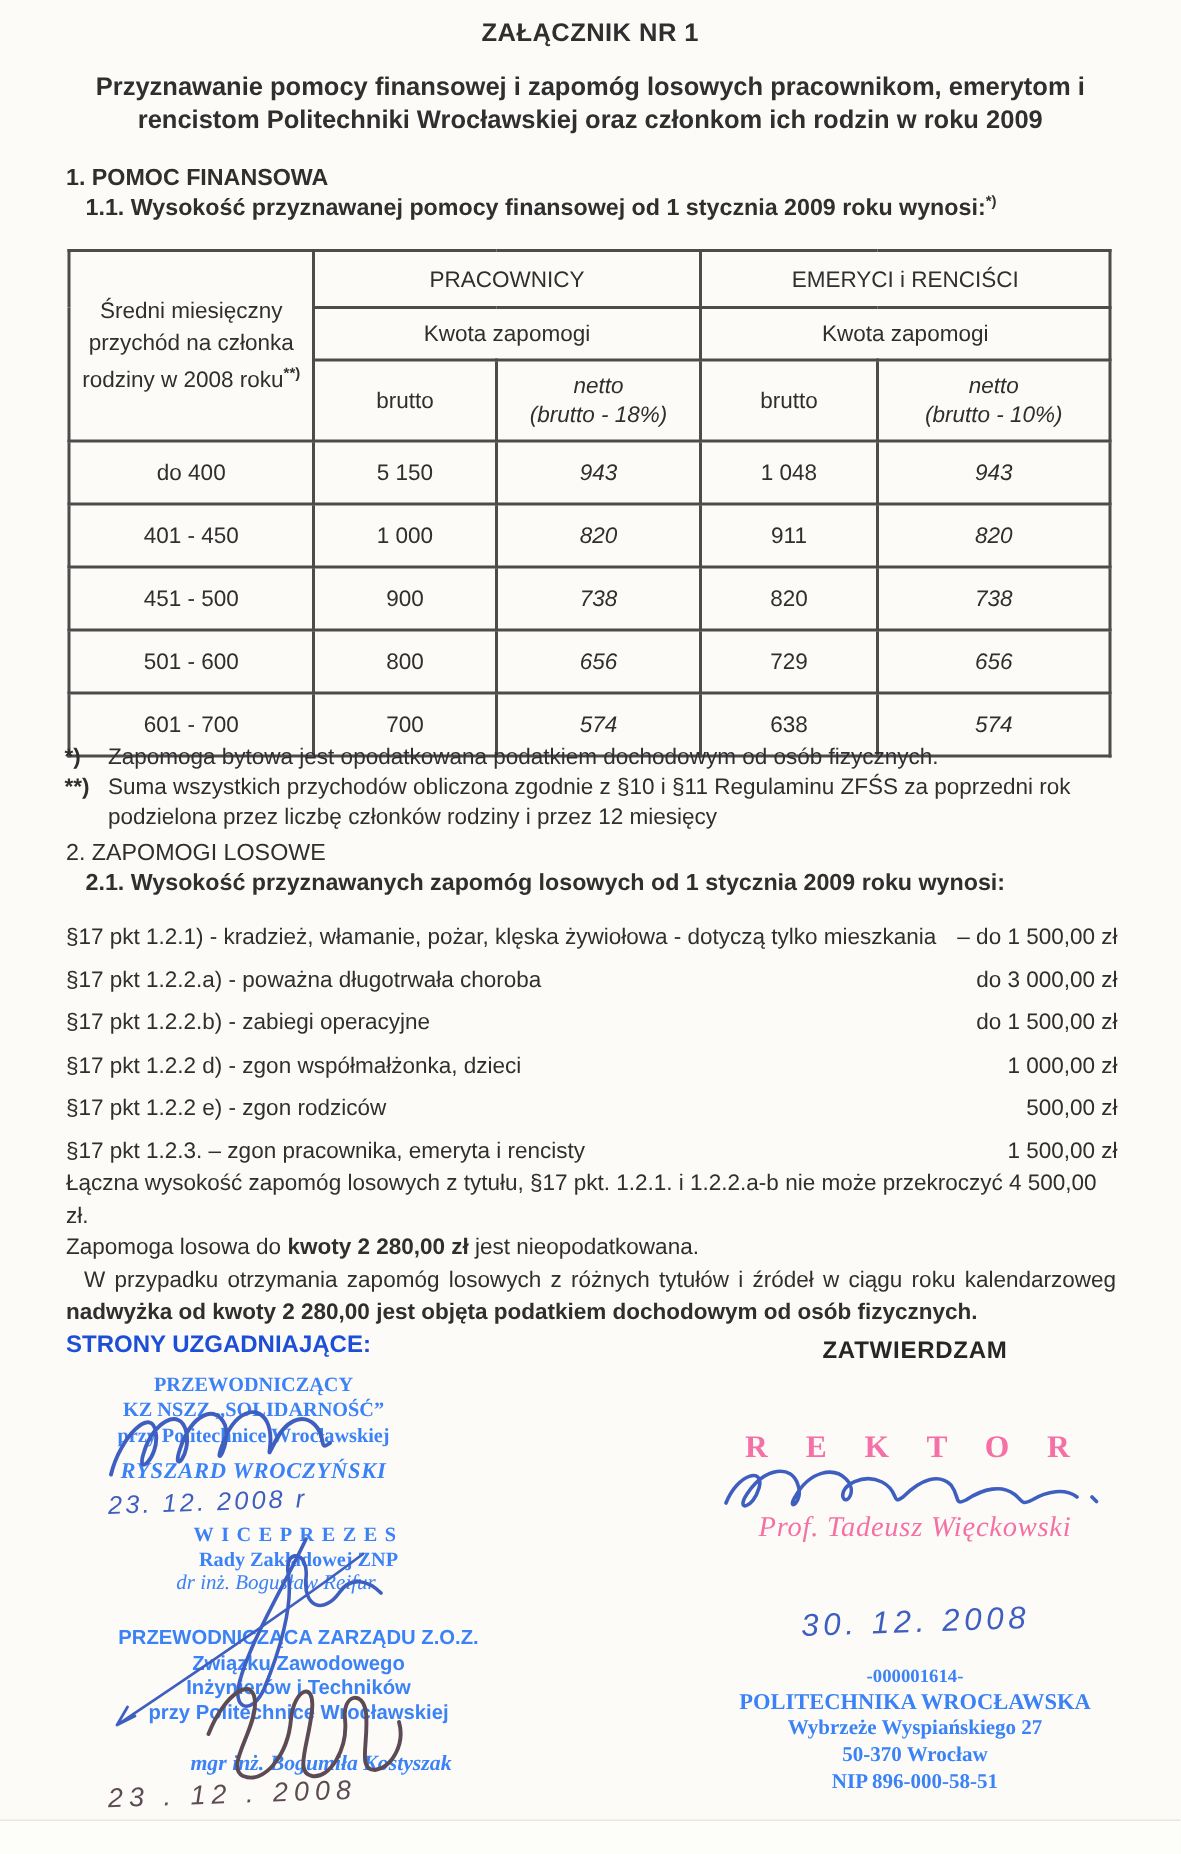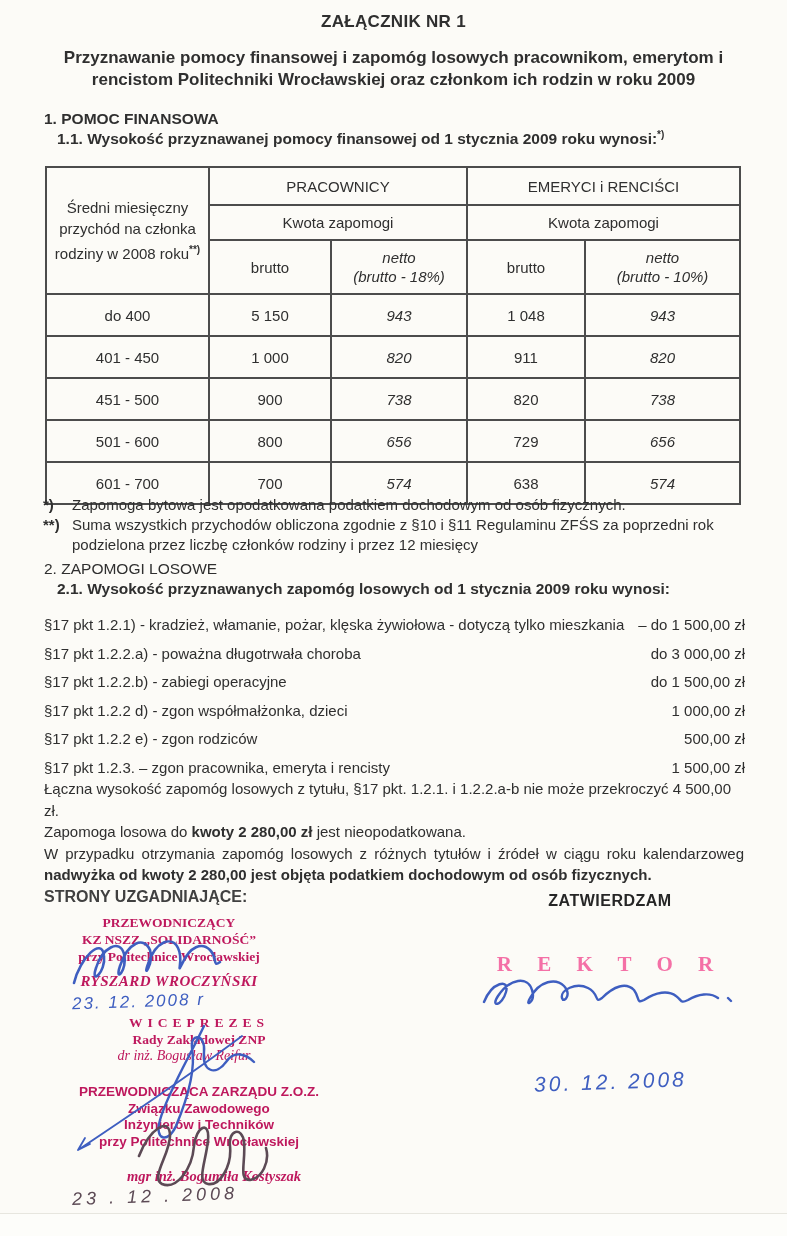--- a/index.html
+++ b/index.html
@@ -47,32 +47,32 @@
 
   .h2{top:560px;left:44px;font-size:15.5px;font-weight:normal;}
   .h21{top:580px;left:57px;font-size:15.5px;font-weight:bold;}
 
   .items{top:616px;left:44px;width:701px;font-size:15px;}
   .item{display:flex;justify-content:space-between;margin-bottom:11.5px;}
   .item .lab{white-space:nowrap;}
   .item .amt{white-space:nowrap;}
 
   .closing{top:778px;left:44px;width:700px;font-size:15px;line-height:21.5px;}
-  .jline{text-align:justify;text-align-last:justify;}
+  .jline{text-align:justify;text-align-last:justify;margin-left:12px;}
 
   .sig-left{top:888px;left:44px;width:340px;height:340px;}
   .sig-right{top:892px;left:450px;width:320px;height:330px;text-align:center;}
 
   .stamp-serif{font-family:"Liberation Serif",serif;}
-  .red{color:#be185d;}
+  .red{color:#3b82f6;}
   .pink{color:#f470a6;}
   .blue{color:#3e5ec0;}
   .pen{color:#5c4a55;}
 
-  .sg-head{position:absolute;top:0;left:0;font-size:16px;font-weight:bold;color:#404040;}
+  .sg-head{position:absolute;top:0;left:0;font-size:16px;font-weight:bold;color:#1d4ed8;}
   .stamp1{position:absolute;top:26px;left:0px;width:250px;text-align:center;font-weight:bold;font-size:13.5px;line-height:17px;}
   .name1{position:absolute;top:85px;left:0px;width:250px;text-align:center;font-weight:bold;font-style:italic;font-size:15px;letter-spacing:.5px;}
   .date1{position:absolute;top:104px;left:28px;font-size:17px;letter-spacing:2px;}
   .stamp2{position:absolute;top:126px;left:30px;width:250px;text-align:center;font-weight:bold;font-size:13.5px;line-height:17px;}
   .sp1{letter-spacing:5px;}
   .name2{position:absolute;top:160px;left:30px;width:220px;text-align:center;font-style:italic;font-size:14px;}
   .stamp3{position:absolute;top:196px;left:0px;width:310px;text-align:center;font-weight:bold;font-size:13.5px;line-height:16.5px;}
   .name3{position:absolute;top:280px;left:30px;width:280px;text-align:center;font-weight:bold;font-style:italic;font-size:14.5px;}
   .date3{position:absolute;top:298px;left:28px;font-size:18px;letter-spacing:4px;}
   .hand{font-style:italic;display:inline-block;transform:rotate(-2deg);}
@@ -257,18 +257,26 @@
 
 <div class="abs sig-right">
   <div class="zat">ZATWIERDZAM</div>
 
   <div class="rektor pink stamp-serif">R E K T O R</div>
 
   <svg class="sig" width="280" height="46" viewBox="0 0 280 46" style="top:78px;left:20px">
     <path d="M14,32 C22,12 40,8 36,22 C32,36 20,38 28,26 C40,8 58,6 62,20 C66,32 54,38 60,28 C70,10 86,8 94,16 C102,24 94,34 92,28 C90,20 106,12 118,18 C130,24 124,34 132,28 C144,16 156,12 164,20 C170,28 166,34 174,30 C186,22 198,20 206,26 C212,30 210,34 218,30 C228,24 240,22 248,28 M258,28 l3,3" fill="none" stroke="#3e5ec0" stroke-width="2.4" stroke-linecap="round"></path>
   </svg>
 
+  <div class="rname pink stamp-serif">Prof. Tadeusz Więckowski</div>
 
   <div class="rdate blue"><span class="hand">30. 12. 2008</span></div>
 
+  <div class="pwr red stamp-serif">
+    <div class="l1">-000001614-</div>
+    <div class="l2">POLITECHNIKA WROCŁAWSKA</div>
+    <div class="l3">Wybrzeże Wyspiańskiego 27</div>
+    <div class="l4">50-370 Wrocław</div>
+    <div class="l5">NIP 896-000-58-51</div>
+  </div>
 </div>
 
 <div class="abs scan-edge"></div>
 
 </body></html>

